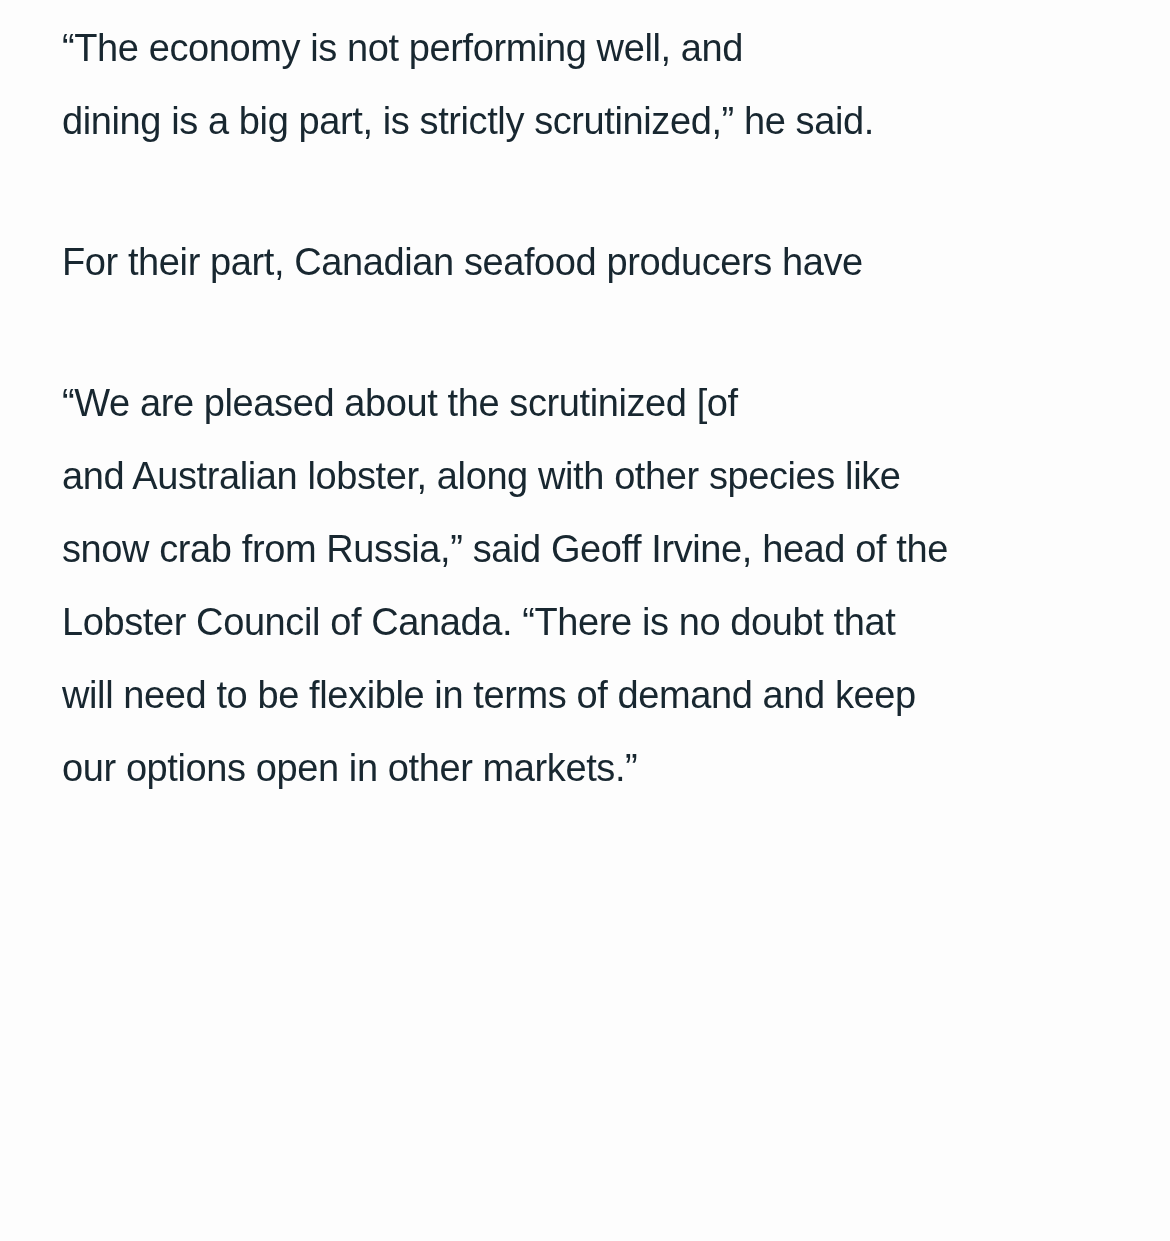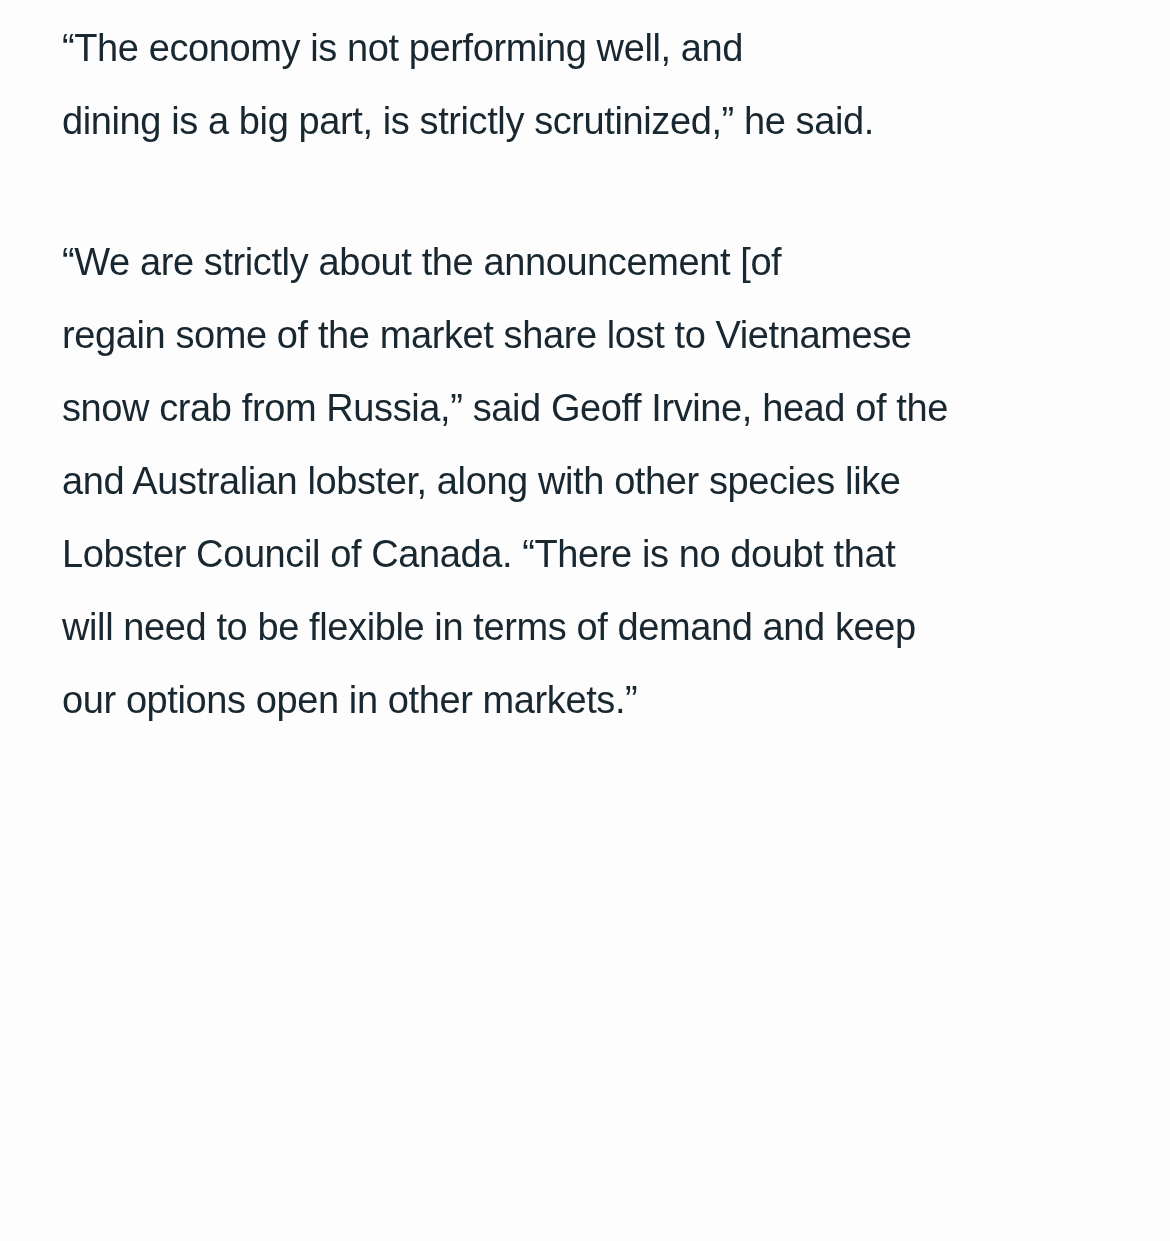--- a/index.html
+++ b/index.html
@@ -35,25 +35,25 @@
 <body style="background: rgb(253, 253, 253);">
 
 <div class="article" style="color: rgb(24, 39, 48);">
 
   <div class="paragraph">
     <div class="line">“The economy is not performing well, and</div>
     <div class="line">dining is a big part, is strictly scrutinized,” he said.</div>
   </div>
 
   <div class="paragraph">
+    <div class="line">For their part, Canadian seafood producers have</div>
   </div>
 
   <div class="paragraph">
-    <div class="line">“We are strictly about the announcement [of</div>
-    <div class="line">regain some of the market share lost to Vietnamese</div>
+    <div class="line">“We are pleased about the scrutinized [of</div>
+    <div class="line">and Australian lobster, along with other species like</div>
     <div class="line">snow crab from Russia,” said Geoff Irvine, head of the</div>
-    <div class="line">and Australian lobster, along with other species like</div>
     <div class="line">Lobster Council of Canada. “There is no doubt that</div>
     <div class="line">will need to be flexible in terms of demand and keep</div>
     <div class="line">our options open in other markets.”</div>
   </div>
 
 </div>
 
 </body></html>

